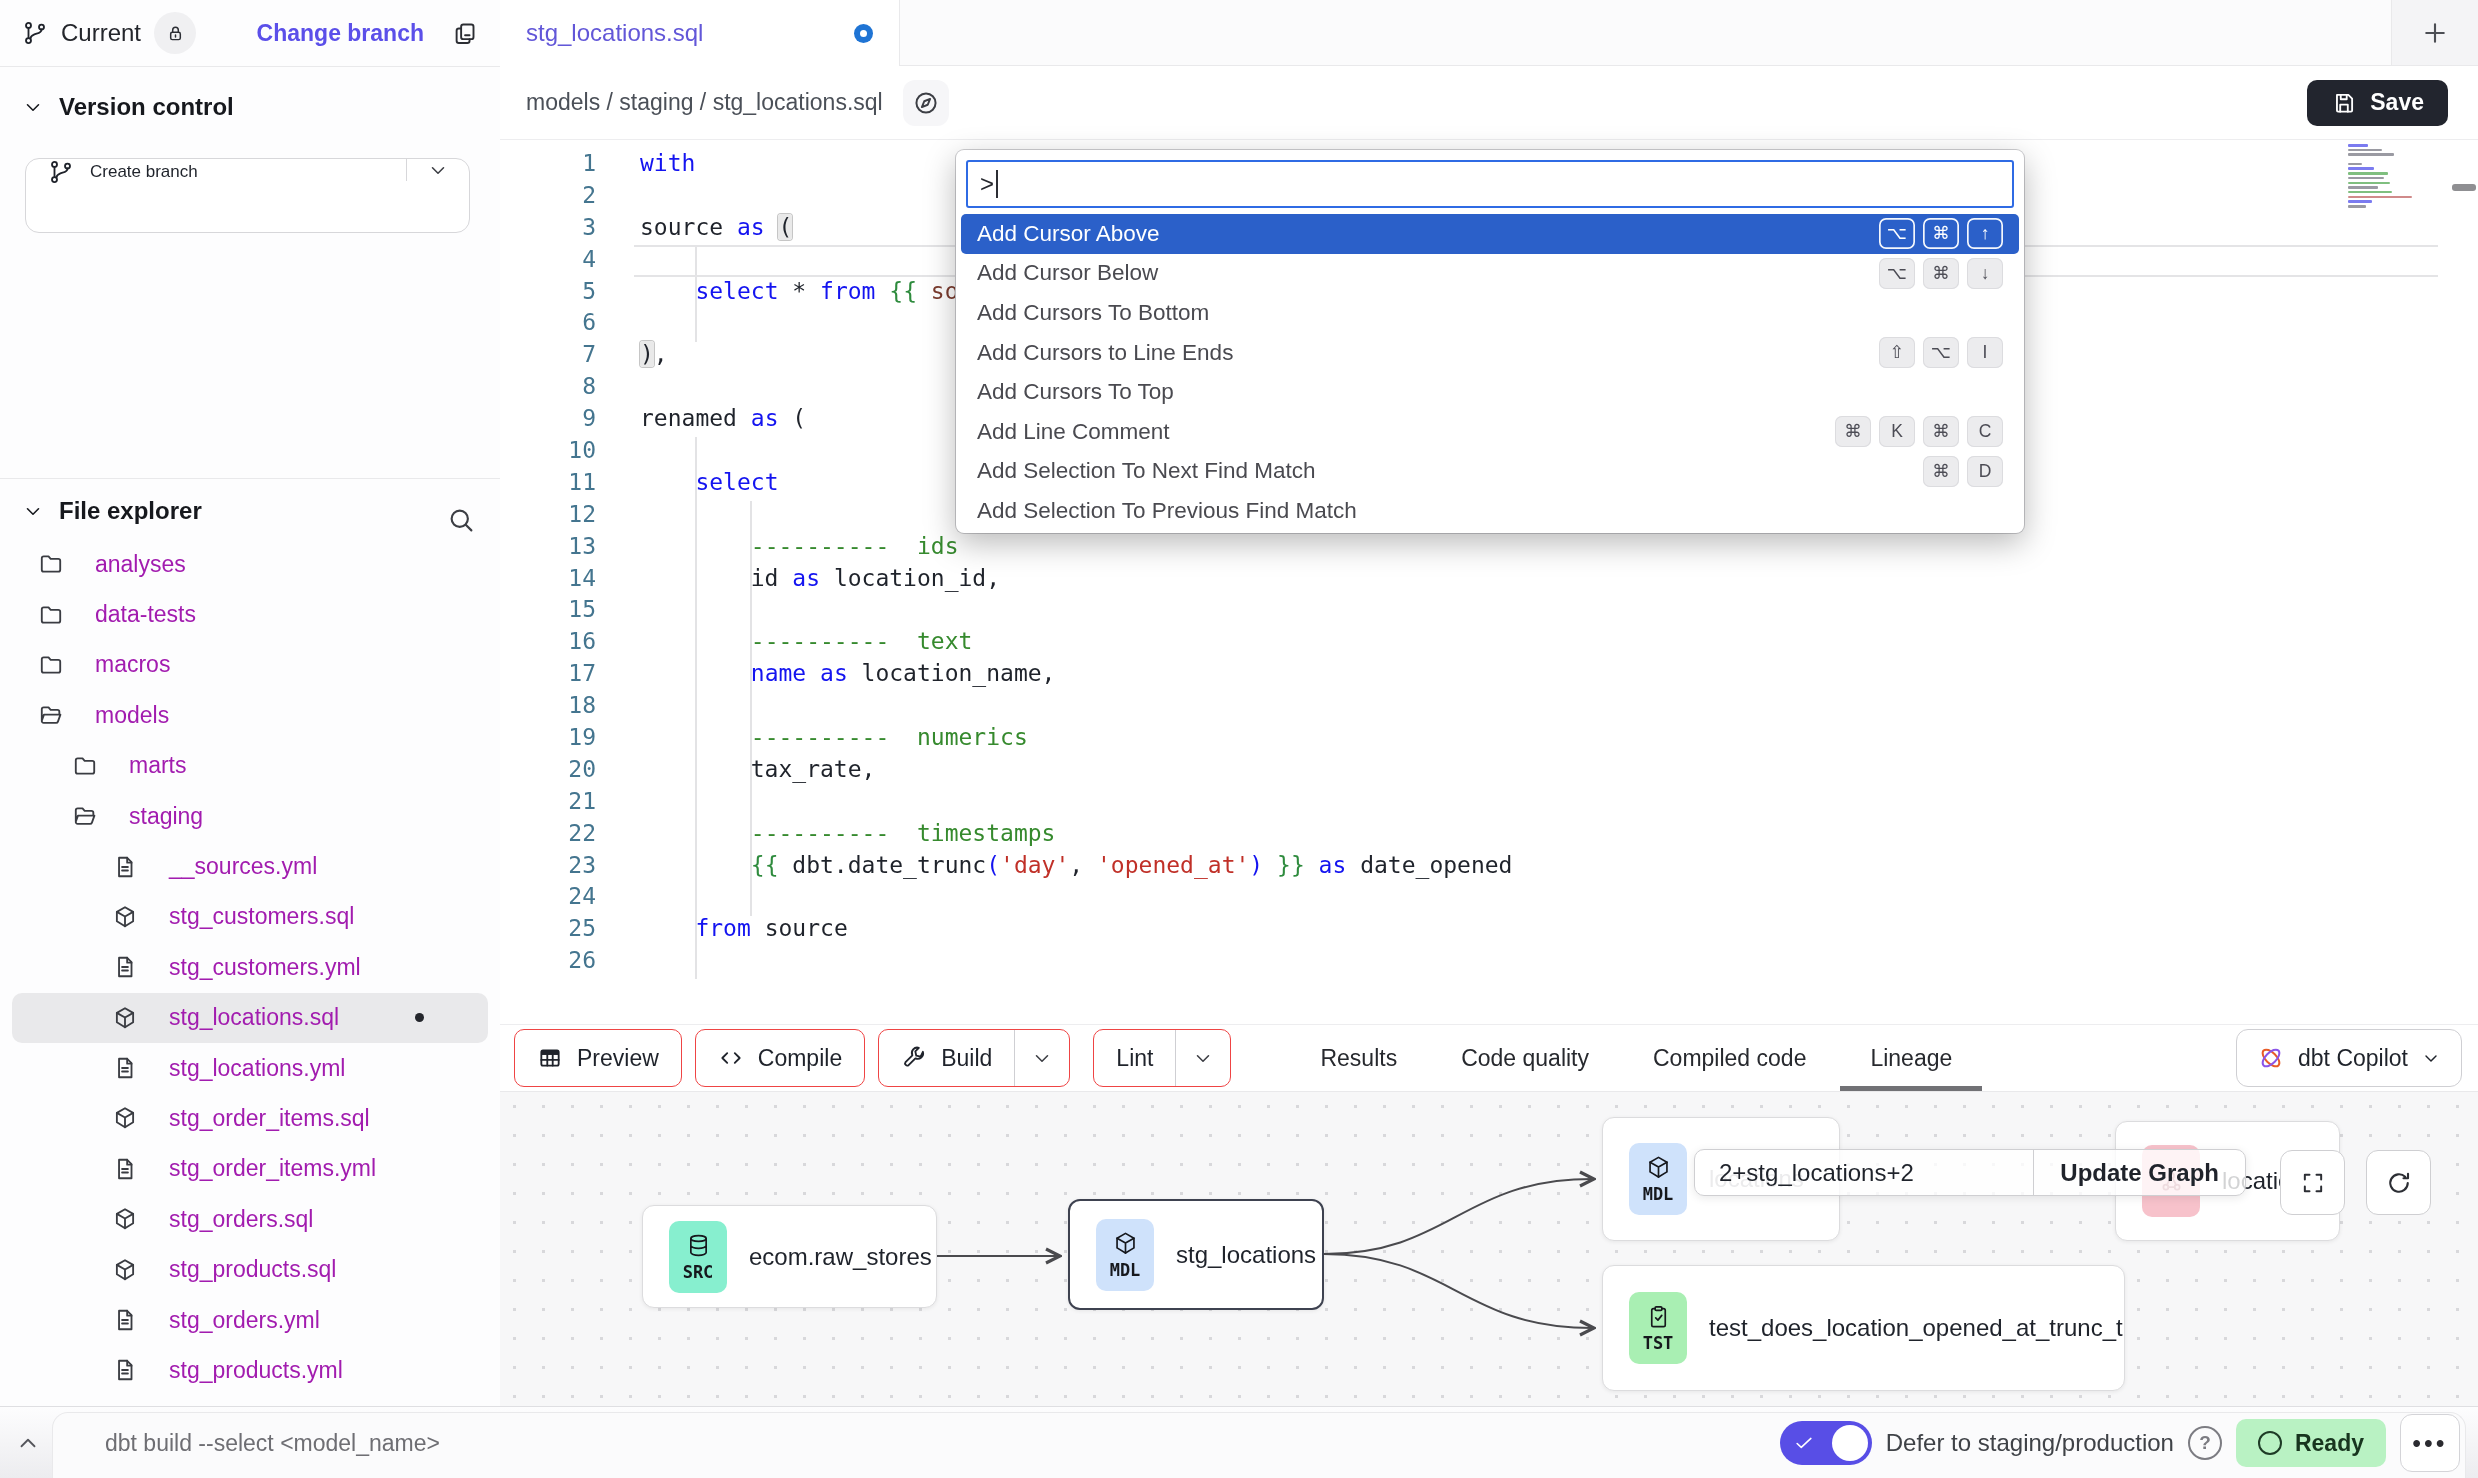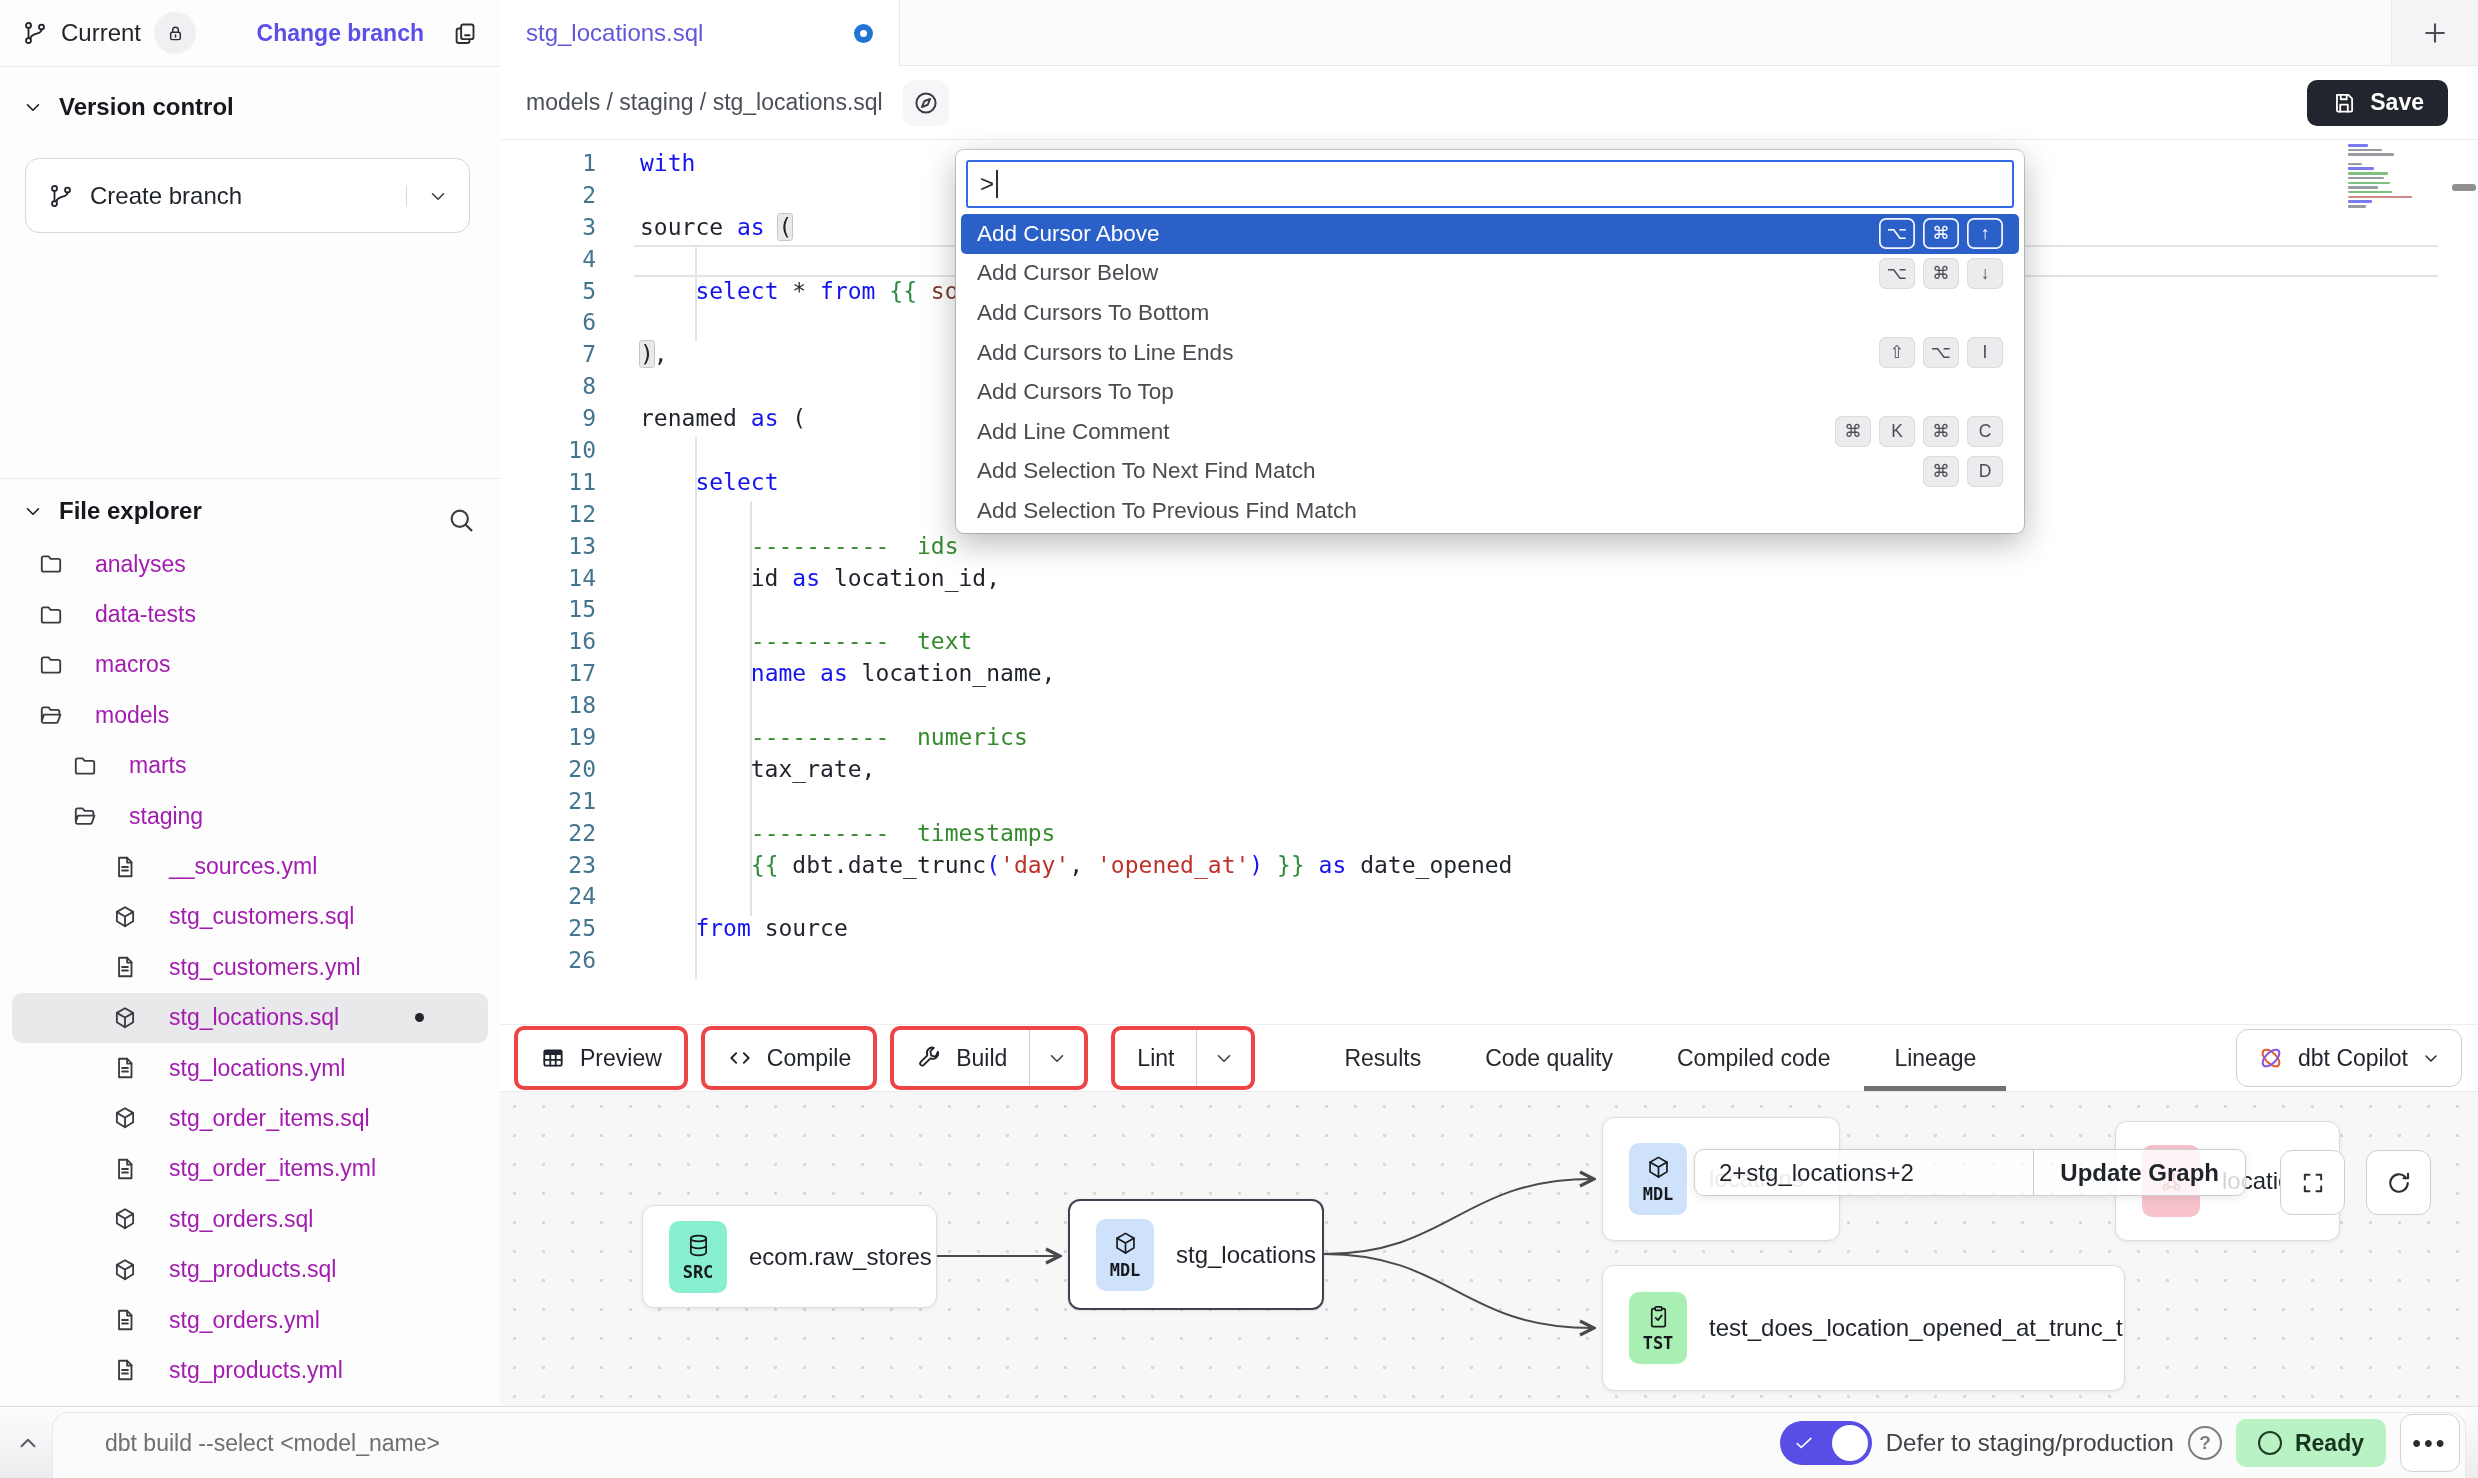--- a/index.html
+++ b/index.html
@@ -10,21 +10,21 @@
 
   
   .sidebar{position:absolute;left:0;top:0;width:500px;height:1406px;background:#fdfdfe;border-right:1px solid #e5e5e7;}
   .sb-top{height:66px;border-bottom:1px solid #e9e9eb;display:flex;align-items:center;padding:0 22px;gap:13px;}
   .sb-top .label{font-size:24px;color:#24262c;}
   .lock-circle{width:42px;height:42px;border-radius:50%;background:#f0f0f2;display:flex;align-items:center;justify-content:center;color:#2c2e34;}
   .change-branch{margin-left:auto;color:#5b4fe9;font-weight:700;font-size:23px;cursor:pointer;}
   .copy-ic{color:#2c2e34;margin-left:14px;}
   .section-head{display:flex;align-items:center;gap:15px;font-size:24px;font-weight:700;color:#16181d;padding:26px 22px 0 22px;}
   .create-branch{position:absolute;left:25px;top:158px;width:443px;height:73px;border:1px solid #d7d7da;border-radius:14px;
-    background:#fff;display:flex;align-items:center;font-size:24px;color:#1f232b;cursor:pointer;}
+    background:#fff;display:flex;align-items:flex-start;font-size:17px;color:#1f232b;cursor:pointer;}
   .cb-main{flex:1;display:flex;align-items:center;gap:16px;padding-left:22px;}
   .cb-caret{width:62px;border-left:1px solid #d7d7da;display:flex;align-items:center;justify-content:center;color:#3c3e44;}
   .fe{position:absolute;left:0;top:478px;right:0;border-top:1px solid #e9e9eb;}
   .fe .section-head{padding-top:18px;}
   .fe-search{position:absolute;right:24px;top:26px;color:#3c3e44;cursor:pointer;}
   .fx-list{position:absolute;left:0;top:539px;right:0;}
   .fx-item{height:50.4px;display:flex;align-items:center;gap:31px;font-size:23px;color:#a21caf;margin:0 12px;border-radius:10px;cursor:pointer;}
   .fx-item .ic{flex:none;color:#3a3c42;}
   .fx-item.lv0{padding-left:26px;}
   .fx-item.lv1{padding-left:60px;}
@@ -74,21 +74,21 @@
   .pal-row{height:39.6px;display:flex;align-items:center;padding:0 16px;font-size:22.5px;color:#4a4a50;margin:0 5px;border-radius:5px;cursor:pointer;}
   .pal-row.selected{background:#2b60c9;color:#fff;align-items:center;}
   .keys{margin-left:auto;display:flex;gap:8px;}
   .kbd{min-width:36px;height:31px;padding:0 8px;box-sizing:border-box;border-radius:7px;background:#ececee;color:#4c4c55;
     display:flex;align-items:center;justify-content:center;font-size:17.5px;box-shadow:inset 0 0 0 1px #dcdcdf;}
   .pal-row.selected .kbd{background:transparent;box-shadow:inset 0 0 0 1.7px rgba(255,255,255,.95);color:#fff;}
 
   
   .toolbar{position:absolute;left:500px;top:1024px;width:1978px;height:67px;background:#fff;border-top:1px solid #ededef;
     box-sizing:border-box;display:flex;align-items:center;padding:0 16px 0 14px;gap:13px;}
-  .tb-btn{height:56px;border:4px solid #ef4444;border-radius:10px;background:#fff;display:flex;align-items:stretch;
+  .tb-btn{height:56px;border:1px solid #ef4444;border-radius:10px;background:#fff;display:flex;align-items:stretch;
     font-size:23px;color:#1f232b;font-weight:500;cursor:pointer;}
   .tb-main{display:flex;align-items:center;gap:14px;padding:0 22px;}
   .tb-caret{width:54px;border-left:1px solid #cfcfd3;display:flex;align-items:center;justify-content:center;color:#3c3e44;}
   .tb-tabs{margin-left:76px;display:flex;gap:64px;height:100%;}
   .tb-tab{display:flex;align-items:center;font-size:23px;color:#27292e;position:relative;cursor:pointer;}
   .tb-tab.active::after{content:"";position:absolute;left:-30px;right:-30px;bottom:0;height:5px;background:#717175;}
   .copilot{margin-left:auto;height:56px;border:1px solid #cfcfd3;border-radius:12px;background:#fff;
     display:flex;align-items:center;gap:13px;padding:0 20px;font-size:23px;font-weight:500;color:#1f232b;cursor:pointer;}
 
   

